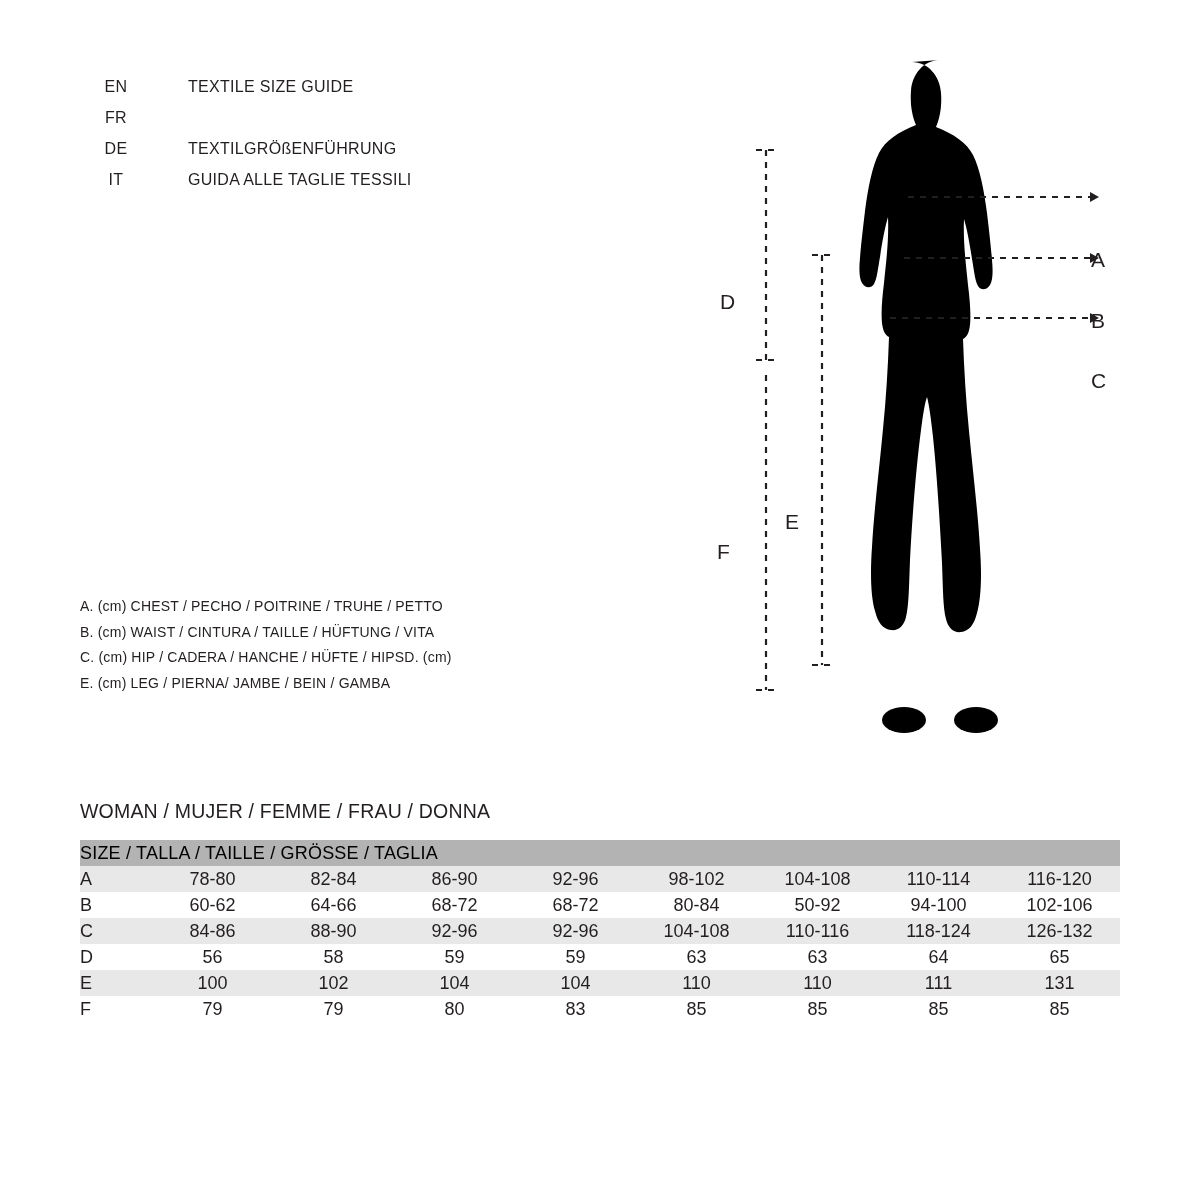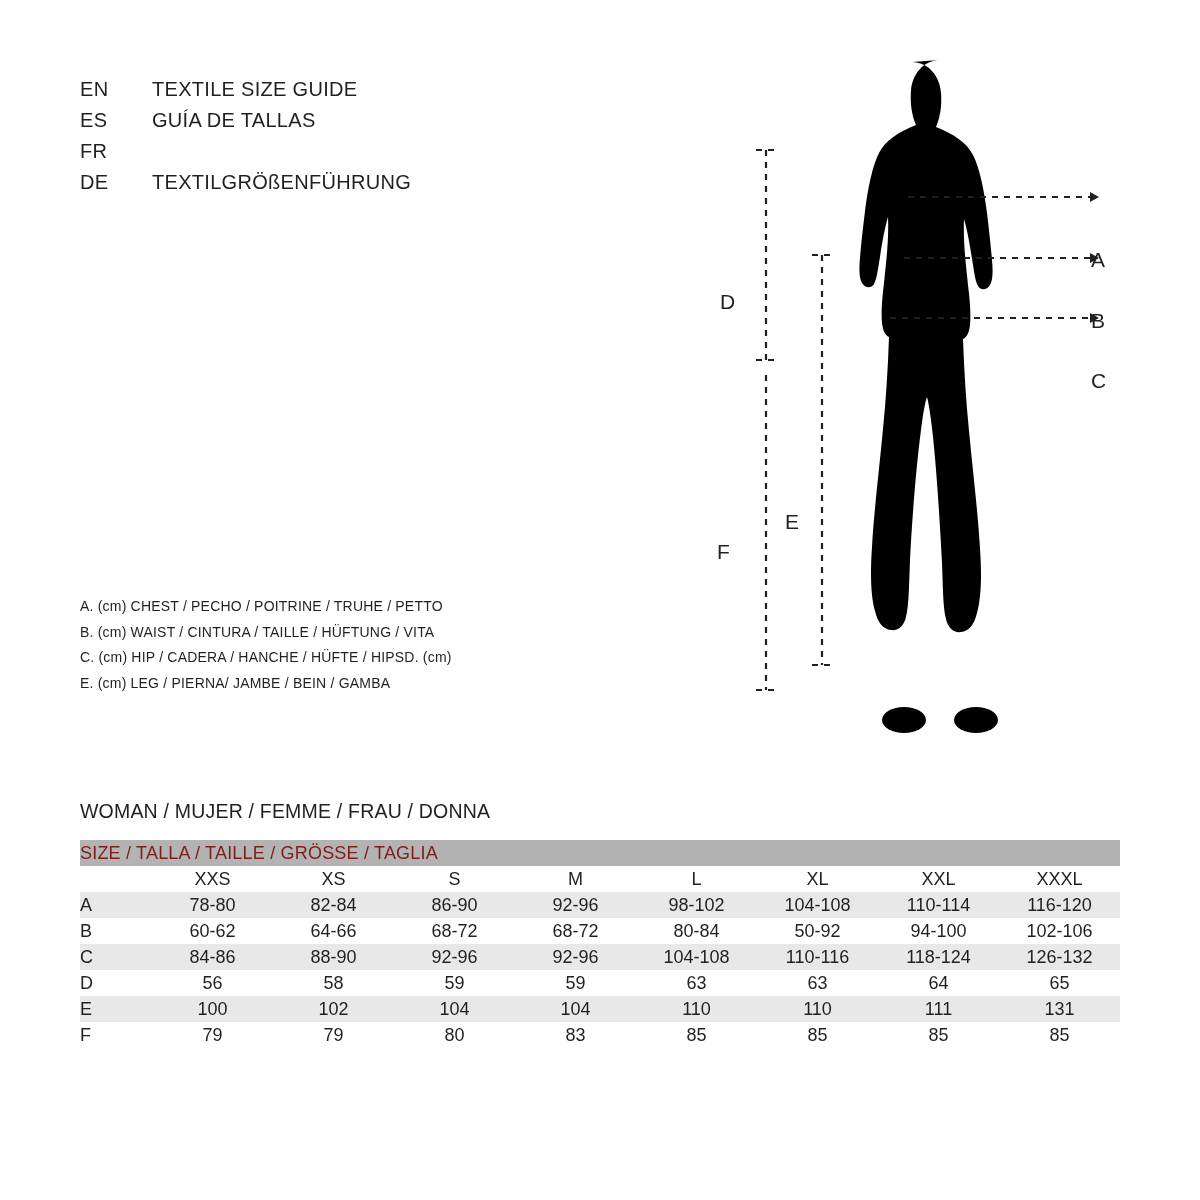--- a/index.html
+++ b/index.html
@@ -20,29 +20,31 @@
   .lang-block {
     position: absolute;
     left: 80px;
     top: 78px;
     width: 600px;
   }
   .lang-row {
     display: flex;
     align-items: baseline;
     height: 31px;
-    font-size: 20px;
+    font-size: 16px;
     letter-spacing: 0.3px;
+    text-align: center;
   }
   .lang-code {
     width: 72px;
     flex: 0 0 72px;
   }
   .lang-text {
     white-space: nowrap;
+    margin-left: 36px;
   }
 
   
   .legend {
     position: absolute;
     left: 80px;
     top: 598px;
     width: 700px;
   }
   .legend-row {
@@ -75,21 +77,21 @@
   }
   table.size-table td, table.size-table th {
     padding: 0;
     margin: 0;
     font-weight: normal;
     height: 26px;
     line-height: 26px;
   }
   .hdr-band td {
     background: #b3b3b3;
-    color: #7f1d1d;
+    color: #000000;
     text-align: left;
     padding-left: 8px;
     font-size: 18px;
     letter-spacing: 0.2px;
     height: 28px;
     line-height: 28px;
   }
   .col-row td {
     background: #ffffff;
     text-align: center;
@@ -134,31 +136,31 @@
     color: #231f20;
   }
 </style>
 </head>
 <body>
 
 <div class="lang-block">
   <div class="lang-row">
     <span class="lang-code">EN</span>
     <span class="lang-text">TEXTILE SIZE GUIDE</span>
-  </div>
-  <div class="lang-row">
-    <span class="lang-code">ES</span>
-    <span class="lang-text">GUÍA DE TALLAS</span>
   </div>
   <div class="lang-row">
     <span class="lang-code">FR</span>
   </div>
   <div class="lang-row">
     <span class="lang-code">DE</span>
     <span class="lang-text">TEXTILGRÖßENFÜHRUNG</span>
+  </div>
+  <div class="lang-row">
+    <span class="lang-code">IT</span>
+    <span class="lang-text">GUIDA ALLE TAGLIE TESSILI</span>
   </div>
 </div>
 
 <div class="figure-area">
   <svg width="470" height="760" viewBox="0 0 470 760">
 
     <g fill="#000000">
       <path d="M250,40
                c -16,0 -28,14 -29,31
                c -1,13 1,25 5,34
@@ -263,31 +265,20 @@
       <col style="width:121px">
       <col style="width:121px">
       <col style="width:121px">
       <col style="width:121px">
       <col style="width:121px">
     </colgroup>
     <tbody>
       <tr class="hdr-band">
         <td colspan="9">SIZE / TALLA / TAILLE / GRÖSSE / TAGLIA</td>
       </tr>
-      <tr class="col-row">
-        <td class="rowlabel"></td>
-        <td>XXS</td>
-        <td>XS</td>
-        <td>S</td>
-        <td>M</td>
-        <td>L</td>
-        <td>XL</td>
-        <td>XXL</td>
-        <td>XXXL</td>
-      </tr>
 
       <tr class="shade">
         <td class="rowlabel">A</td>
         <td class="val">78-80</td>
         <td class="val">82-84</td>
         <td class="val">86-90</td>
         <td class="val">92-96</td>
         <td class="val">98-102</td>
         <td class="val">104-108</td>
         <td class="val">110-114</td>

